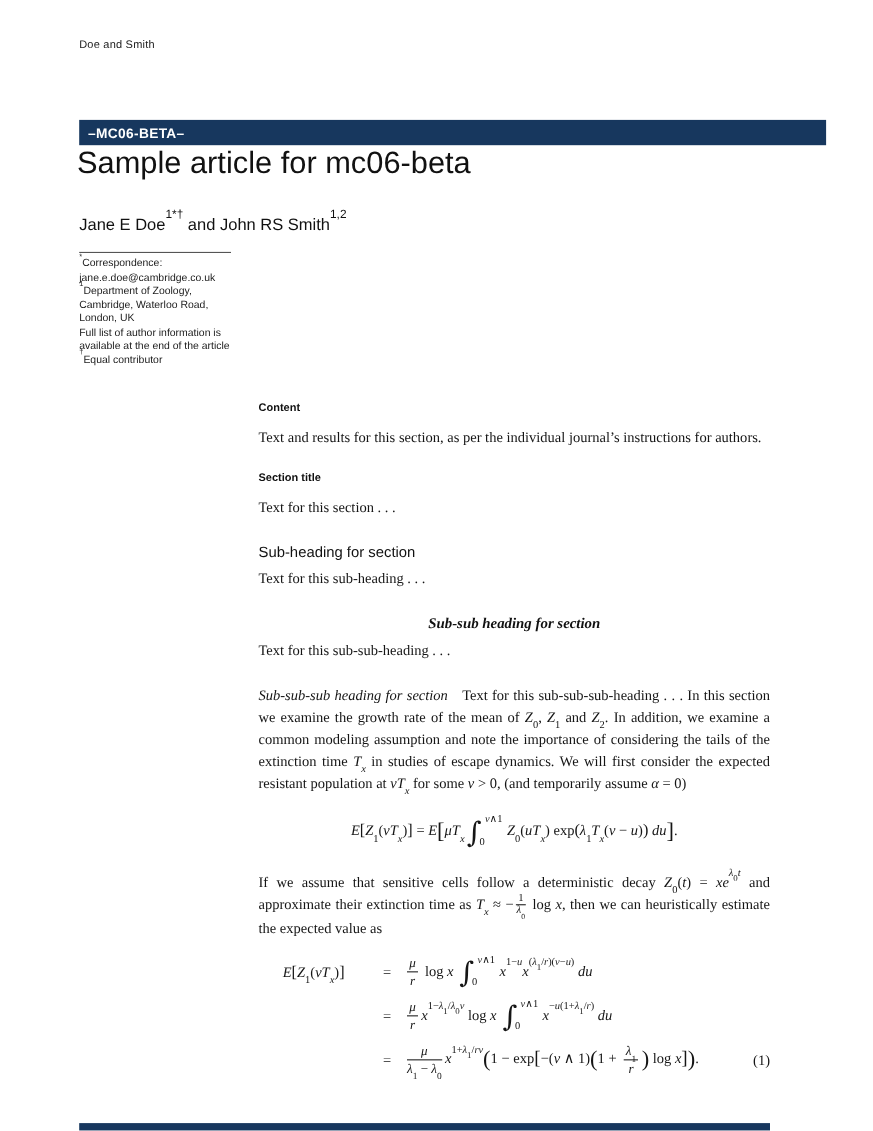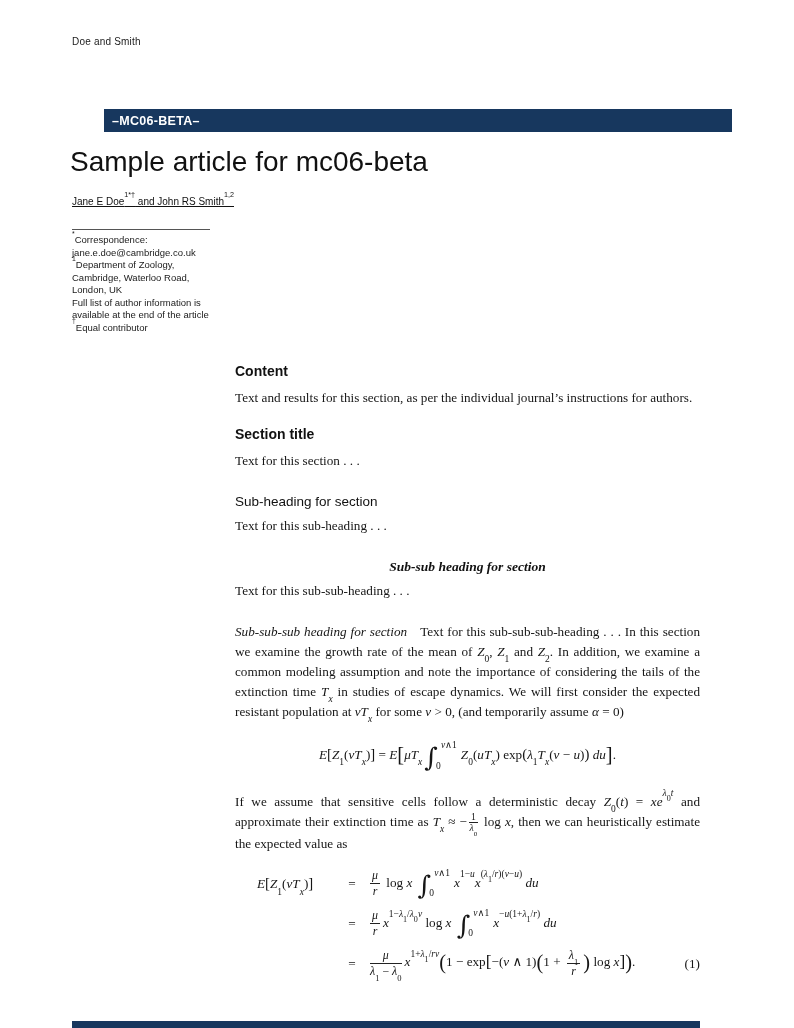--- a/index.html
+++ b/index.html
@@ -10,34 +10,34 @@
     font-family:"Liberation Serif","DejaVu Serif",serif; color:#1a1a1a;padding-left:19px;
   }
   .sans { font-family:"Liberation Sans","DejaVu Sans",sans-serif; }
 
   .running-head {
     position:absolute; left:72px; top:36px;
     font-family:"Liberation Sans","DejaVu Sans",sans-serif;
     font-size:10px; color:#1a1a1a; letter-spacing:0.2px;
   }
   .banner {
-    position:absolute; left:72px; top:109px; width:628px; height:23px;
+    position:absolute; left:72px; top:109px; width:679px; height:23px;
     background:var(--navy,#17375e); color:#ffffff; display:flex; align-items:center;
     font-family:"Liberation Sans","DejaVu Sans",sans-serif;
-    font-weight:bold; font-size:12.5px; padding-left:8px; letter-spacing:0.3px;margin-left:32px;
+    font-weight:bold; font-size:12.5px; padding-left:8px; letter-spacing:0.3px;
   }
   .title {
-    position:absolute; left:70px; top:146px; width:640px;
+    position:absolute; left:70px; top:132px; width:640px;
     font-family:"Liberation Sans","DejaVu Sans",sans-serif;
     font-weight:normal; font-size:28px; color:#111;
   }
   .authors {
     position:absolute; left:72px; top:196px;
     font-family:"Liberation Sans","DejaVu Sans",sans-serif;
-    font-size:10px; color:#111;text-decoration:underline;
+    font-size:15px; color:#111;
   }
   .sidebar {
     position:absolute; left:72px; top:229px; width:150px;
     font-family:"Liberation Sans","DejaVu Sans",sans-serif;
     font-size:9.5px; line-height:12.5px; color:#1a1a1a;
   }
   .sidebar-rule { border:none; border-top:1px solid #555; margin:0 0 4px 0; width:138px; }
   .abstract {
     position:absolute; left:235px; top:229px; width:465px;
     border:1.4px solid var(--navy,#17375e); padding:11px 15px 13px 15px; background:#fff;
@@ -49,21 +49,21 @@
   .abstract p { font-size:12.5px; line-height:16px; margin-bottom:6px; }
   .abstract p:last-child { margin-bottom:0; }
   .abs-label { font-weight:bold; }
 
   .main {
     position:absolute; left:235px; top:362px; width:465px;
     font-size:13.2px; line-height:20px; text-align:justify; color:#151515;
   }
   .h-sec {
     font-family:"Liberation Sans","DejaVu Sans",sans-serif;
-    font-weight:bold; font-size:14px; line-height:19px; margin:0 0 7px 0; text-align:left; color:#111;
+    font-weight:bold; font-size:10px; line-height:19px; margin:0 0 7px 0; text-align:left; color:#111;
   }
   .h-sec.mt { margin-top:17px; }
   .h-sub {
     font-family:Liberation Sans, sans-serif;
     font-weight:normal; font-size:13.5px; margin:21px 0 4px 0; text-align:left; color:#111;
   }
   .h-subsub {
     font-style:italic; font-weight:bold; font-size:13.5px; margin:21px 0 4px 0; text-align:center; color:#111;
   }
   .main p { margin:0 0 10px 0; }

